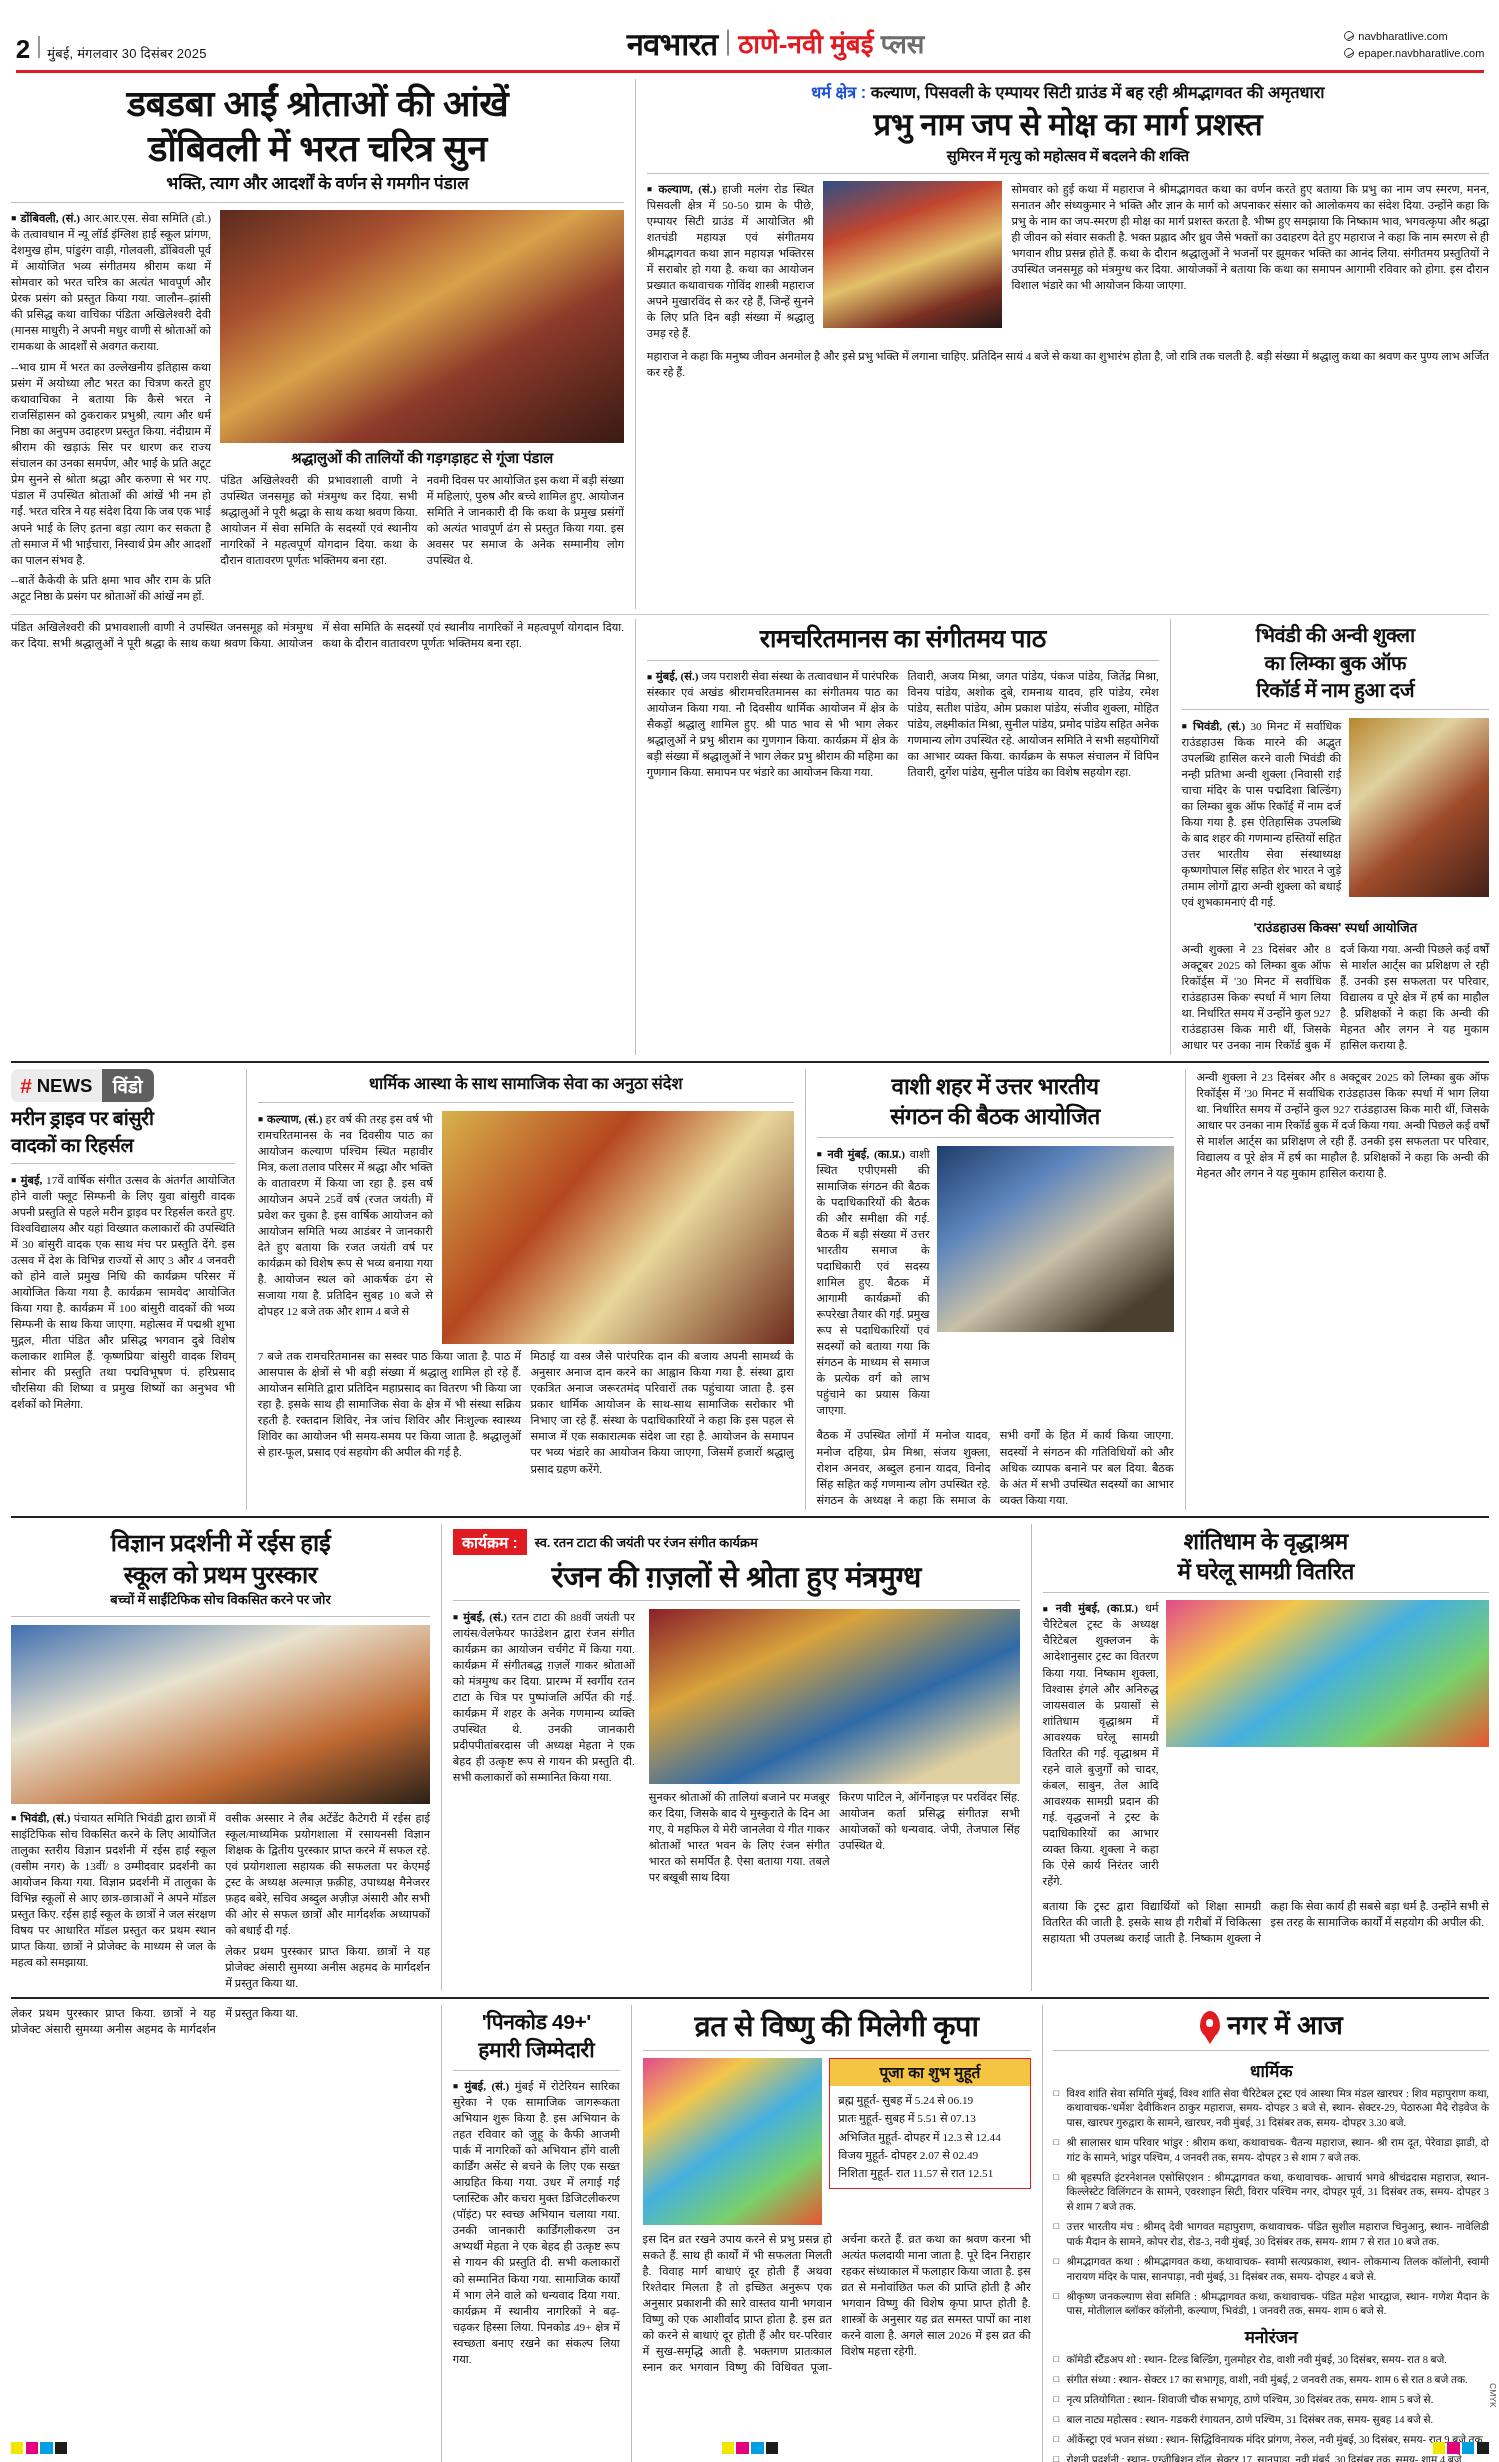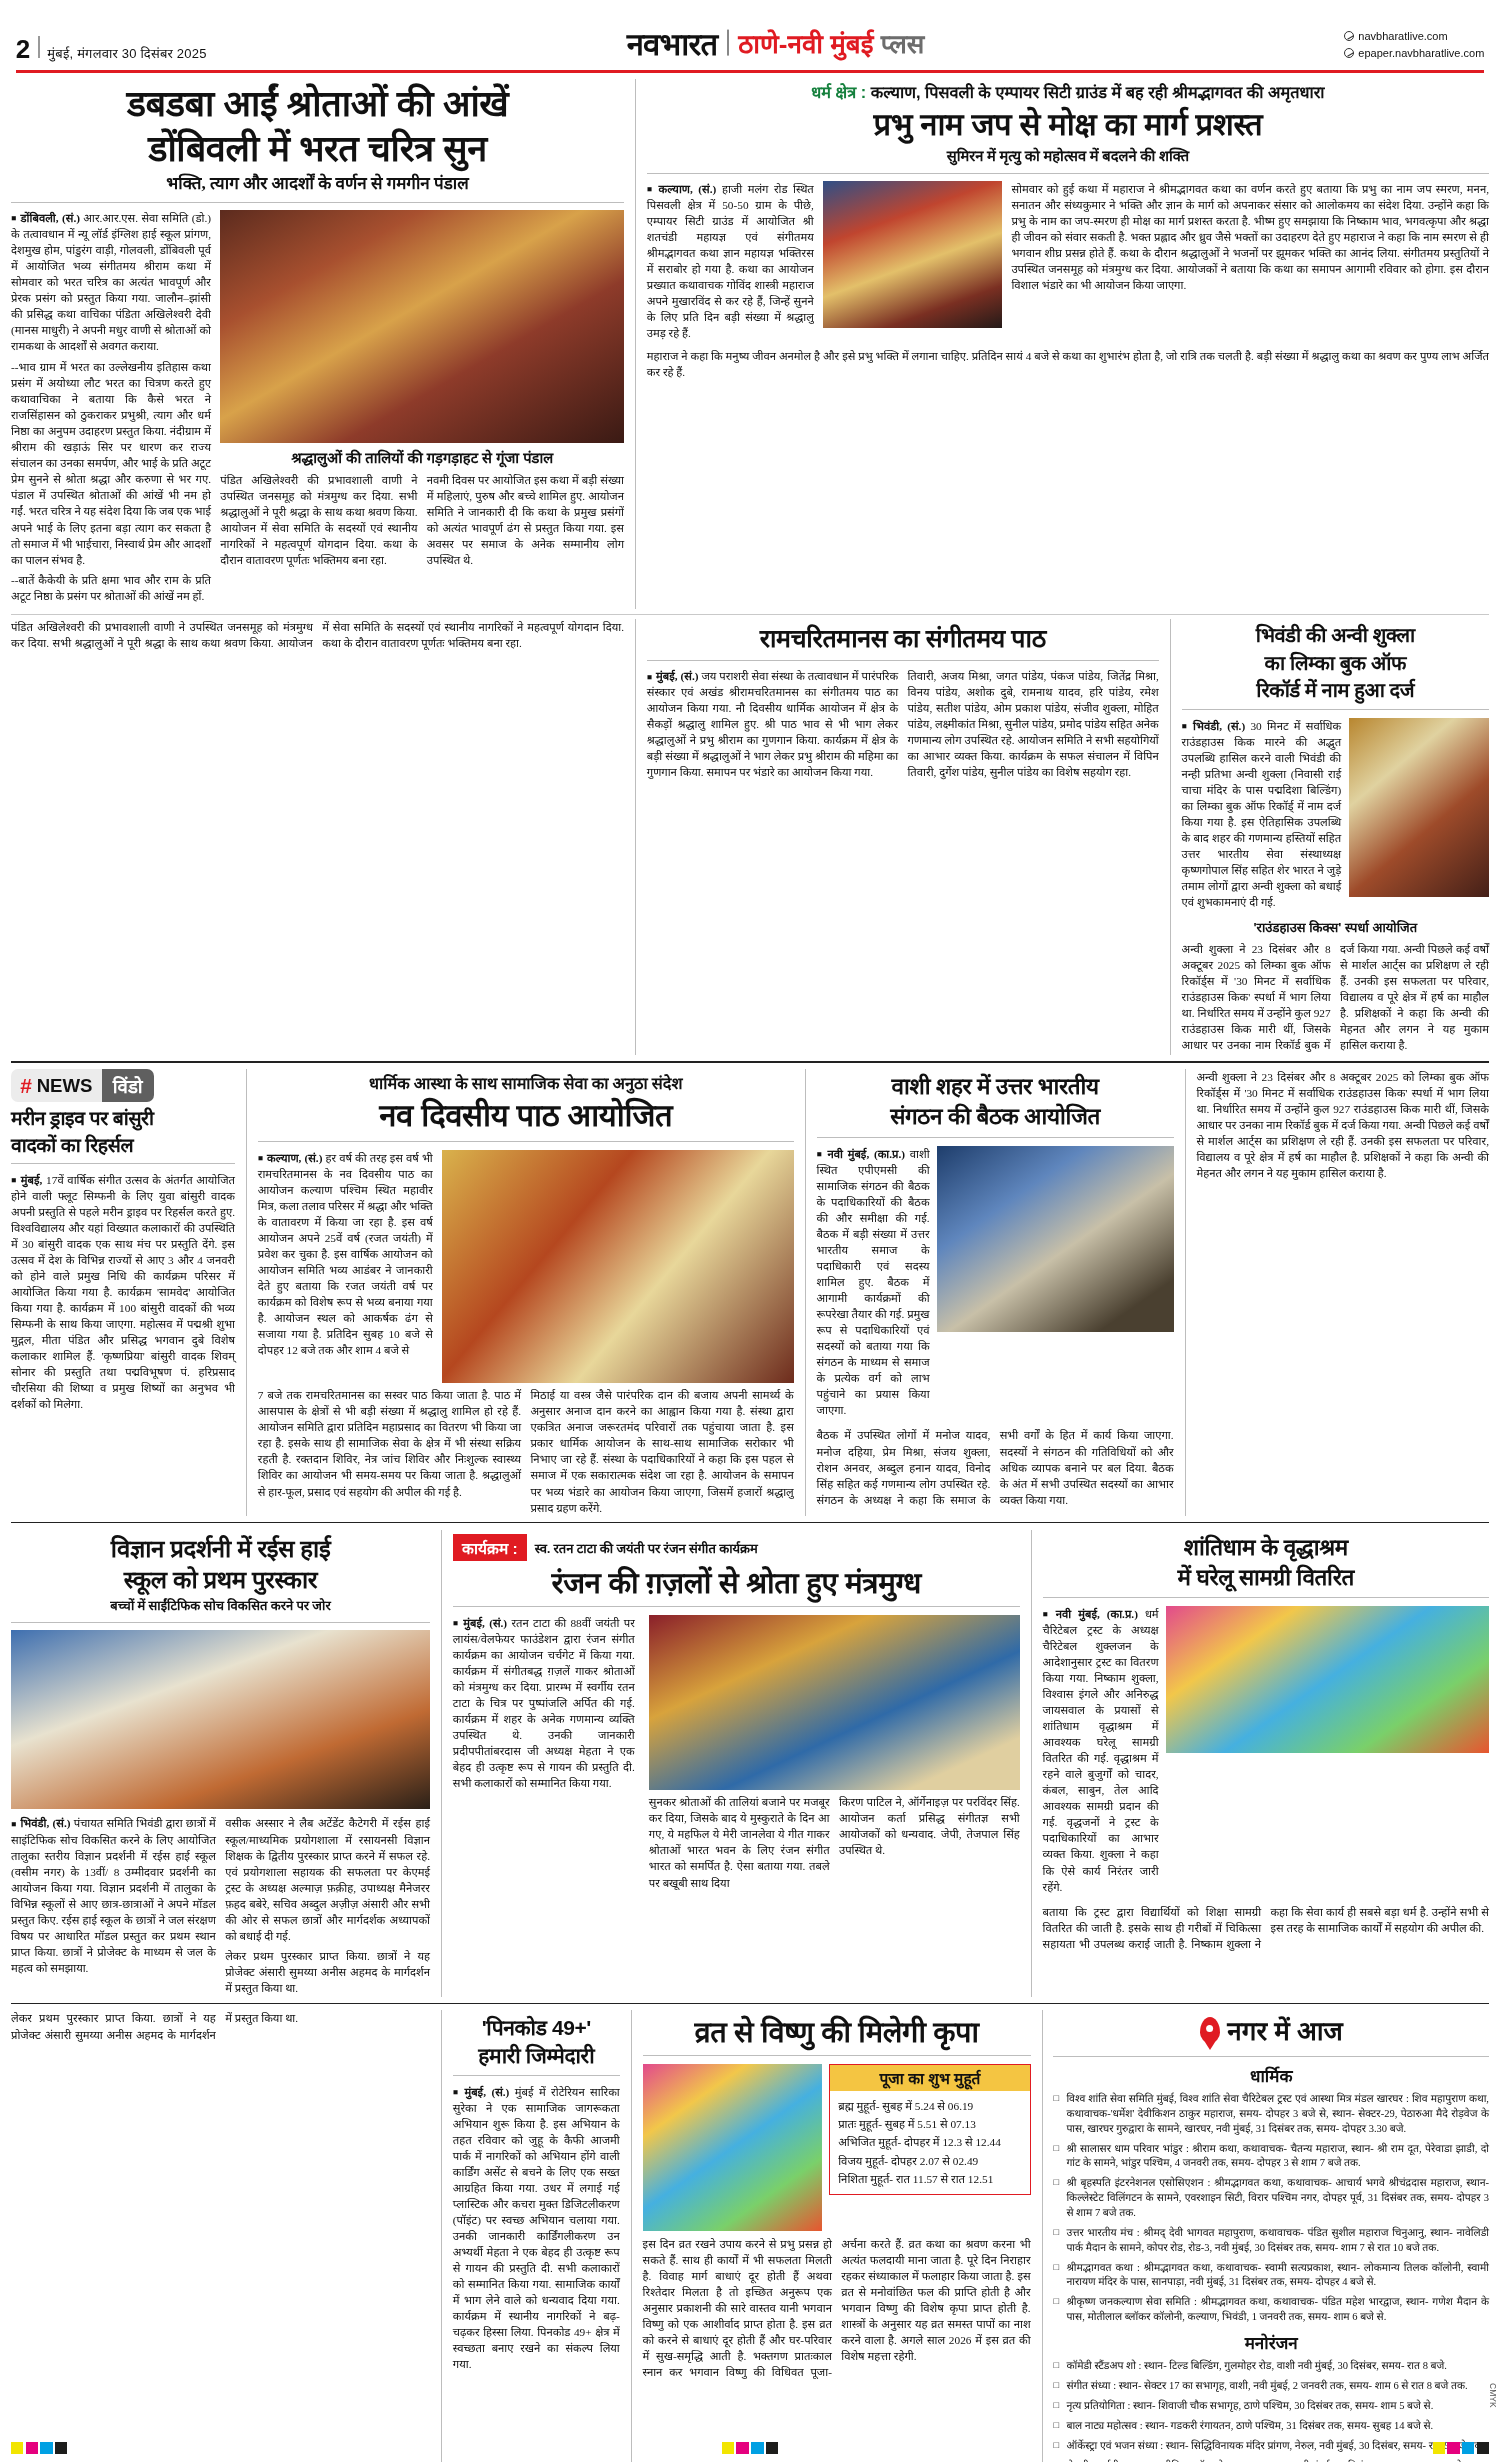--- a/index.html
+++ b/index.html
@@ -35,21 +35,21 @@
   .cols { display:flex; gap:11px; align-items:stretch; }
   .vdiv { width:0.8px; background:#bdbdbd; flex:none; }
   .hdiv { height:0.8px; background:#bdbdbd; margin:7.8px 0; }
 
   h1.hl { font-family:"Liberation Sans",sans-serif; font-weight:bold; line-height:1.06; margin:6.2px 0 3.1px 0; letter-spacing:-0.4px; }
   .hl-xl { font-size:36px; }
   .hl-lg { font-size:31px; }
   .hl-md { font-size:25px; }
   .hl-sm { font-size:20px; }
   .kicker { font-family:"Liberation Sans",sans-serif; font-weight:bold; font-size:16.3px; margin:1.6px 0 4.7px 0; }
-  .kicker-red { color:#15803d; }
+  .kicker-red { color:#1d4ed8; }
   .subhead { font-size:13px; font-weight:bold; margin:3.1px 0 4.7px 0; font-family:"Liberation Serif",serif; }
   .body { font-size:11.3px; line-height:1.42; text-align:justify; }
   .body p { margin:0 0 4.7px 0; }
   .bull:before { content:"\25A0"; font-size:8.5px; margin-right:3.9px; vertical-align:0.8px; }
   .caption { font-family:"Liberation Sans",sans-serif; font-weight:bold; font-size:14.7px; text-align:center; margin-top:3.9px; }
 
   .twocol { column-count:2; column-gap:9.3px; column-rule:none; }
 
   
   .photo { width:100%; background:#cfcfcf; position:relative; overflow:hidden; }
@@ -236,21 +236,20 @@
       <div class="hdiv"></div>
       <div class="body">
         <p><span class="bull b">मुंबई,</span> <span>17वें वार्षिक संगीत उत्सव के अंतर्गत आयोजित होने वाली फ्लूट सिम्फनी के लिए युवा बांसुरी वादक अपनी प्रस्तुति से पहले मरीन ड्राइव पर रिहर्सल करते हुए. विश्वविद्यालय और यहां विख्यात कलाकारों की उपस्थिति में 30 बांसुरी वादक एक साथ मंच पर प्रस्तुति देंगे. इस उत्सव में देश के विभिन्न राज्यों से आए 3 और 4 जनवरी को होने वाले प्रमुख निधि की कार्यक्रम परिसर में आयोजित किया गया है. कार्यक्रम 'सामवेद' आयोजित किया गया है. कार्यक्रम में 100 बांसुरी वादकों की भव्य सिम्फनी के साथ किया जाएगा. महोत्सव में पद्मश्री शुभा मुद्गल, मीता पंडित और प्रसिद्ध भगवान दुबे विशेष कलाकार शामिल हैं. 'कृष्णप्रिया' बांसुरी वादक शिवम् सोनार की प्रस्तुति तथा पद्मविभूषण पं. हरिप्रसाद चौरसिया की शिष्या व प्रमुख शिष्यों का अनुभव भी दर्शकों को मिलेगा.</span></p>
       </div>
     </div>
 
     <div class="vdiv"></div>
 
     <div style="width:536px;">
       <div class="subhead center" style="font-size:16.3px;">धार्मिक आस्था के साथ सामाजिक सेवा का अनुठा संदेश</div>
-      <h1 class="hl hl-lg center">नव दिवसीय पाठ आयोजित</h1>
       <div class="hdiv"></div>
       <div class="cols" style="gap:9.3px;">
         <div style="width:175px;" class="body">
           <p><span class="bull b">कल्याण, (सं.)</span> <span>हर वर्ष की तरह इस वर्ष भी रामचरितमानस के नव दिवसीय पाठ का आयोजन कल्याण पश्चिम स्थित महावीर मित्र, कला तलाव परिसर में श्रद्धा और भक्ति के वातावरण में किया जा रहा है. इस वर्ष आयोजन अपने 25वें वर्ष (रजत जयंती) में प्रवेश कर चुका है. इस वार्षिक आयोजन को आयोजन समिति भव्य आडंबर ने जानकारी देते हुए बताया कि रजत जयंती वर्ष पर कार्यक्रम को विशेष रूप से भव्य बनाया गया है. आयोजन स्थल को आकर्षक ढंग से सजाया गया है. प्रतिदिन सुबह 10 बजे से दोपहर 12 बजे तक और शाम 4 बजे से</span></p>
         </div>
         <div style="flex:1;">
           <div class="photo ph-d" style="height:233px;"></div>
         </div>
       </div>
       <div class="body twocol" style="margin-top:4.7px;">

